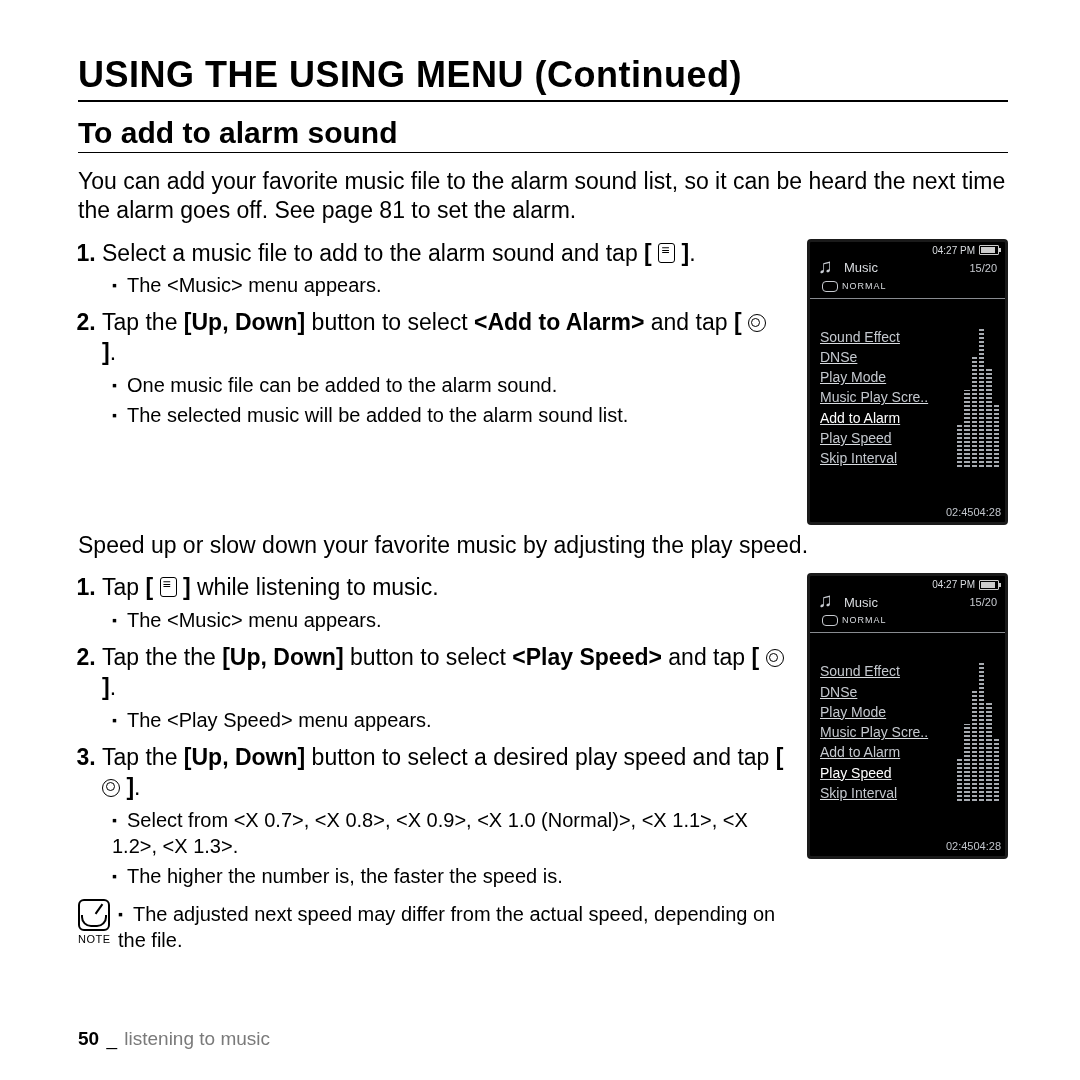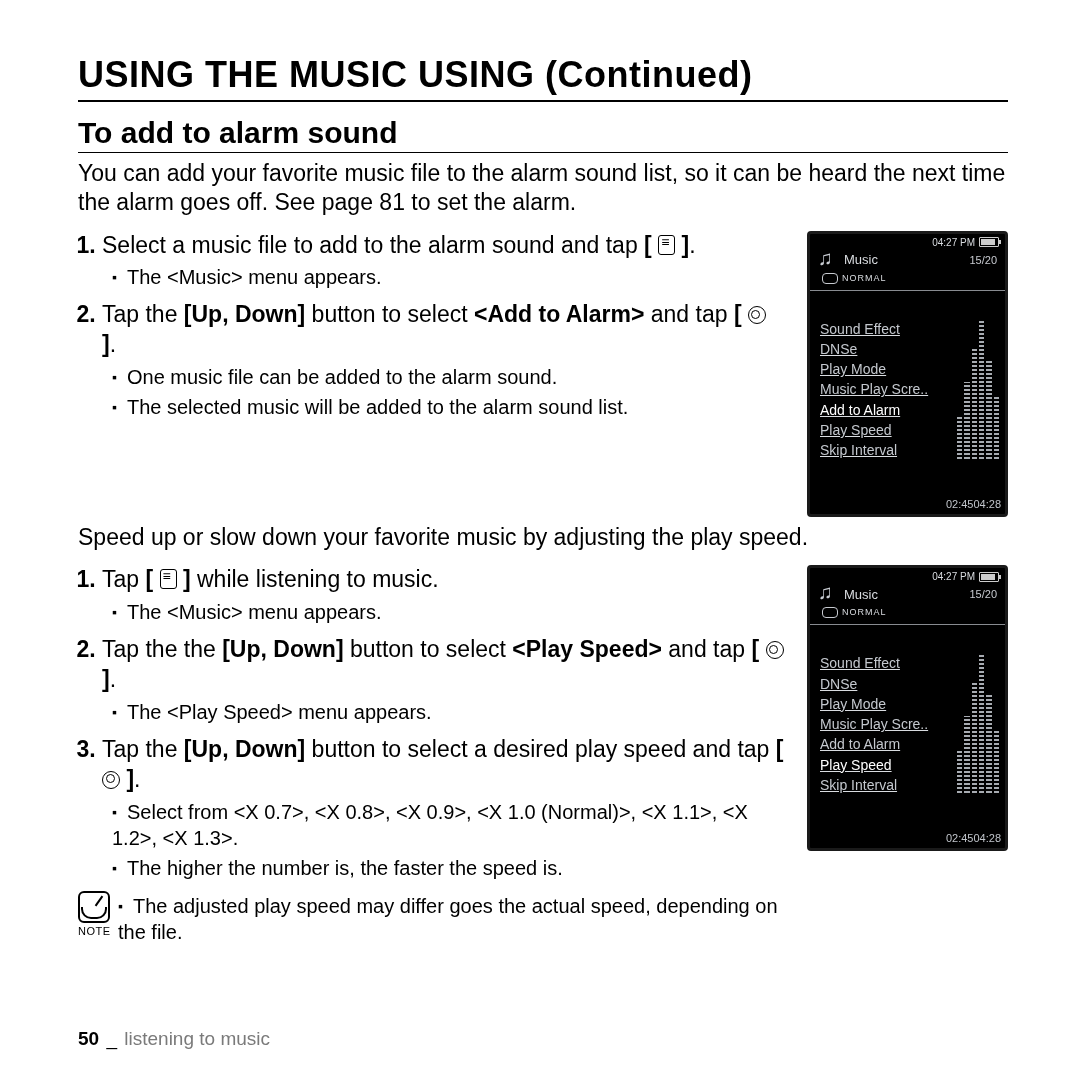--- a/index.html
+++ b/index.html
@@ -19,21 +19,21 @@
     font-size: 36px;
     font-weight: bold;
     margin: 0 0 6px 0;
     letter-spacing: 0.5px;
     border-bottom: 2px solid #000;
     padding-bottom: 4px;
   }
   h2 {
     font-size: 30px;
     font-weight: bold;
-    margin: 14px 0 6px 0;
+    margin: 14px 0 14px 0;
     border-bottom: 1px solid #000;
     padding-bottom: 2px;
   }
   .intro {
     font-size: 23px;
     line-height: 1.25;
     margin: 6px 0 14px 0;
   }
   .cols {
     display: flex;
@@ -255,21 +255,21 @@
     font-size: 19px;
   }
   .footer .pn { font-weight: bold; }
   .footer .sep { margin: 0 2px; }
   .footer .sect { color: #7a7a7a; }
 </style>
 </head>
 <body>
 
 <div class="page">
-  <h1>USING THE MUSIC USING (Continued)</h1>
+  <h1>USING THE USING MENU (Continued)</h1>
 
   <h2>To add to alarm sound</h2>
   <p class="intro">You can add your favorite music file to the alarm sound list, so it can be heard the next time the alarm goes off. See page 81 to set the alarm.</p>
 
   <div class="cols">
     <div class="instr">
       <ol class="steps">
         <li>
           <span>Select a music file to add to the alarm sound and tap </span><b>[ <span class="iconbox menu-icon"></span> ]</b>.
           <ul class="sub">
@@ -351,21 +351,21 @@
             <li>The higher the number is, the faster the speed is.</li>
           </ul>
         </li>
       </ol>
 
       <div class="note-row">
         <div class="note-icon">
           <div class="nbox"></div>
           <div class="nlabel">NOTE</div>
         </div>
-        <div class="note-text">The adjusted play speed may differ goes the actual speed, depending on the file.</div>
+        <div class="note-text">The adjusted next speed may differ from the actual speed, depending on the file.</div>
       </div>
     </div>
 
     <div class="device">
       <div class="dev-status">
         <span>04:27 PM</span>
         <span class="dev-batt"></span>
       </div>
       <div class="dev-title-row">
         <span class="dev-music-icon"></span>

